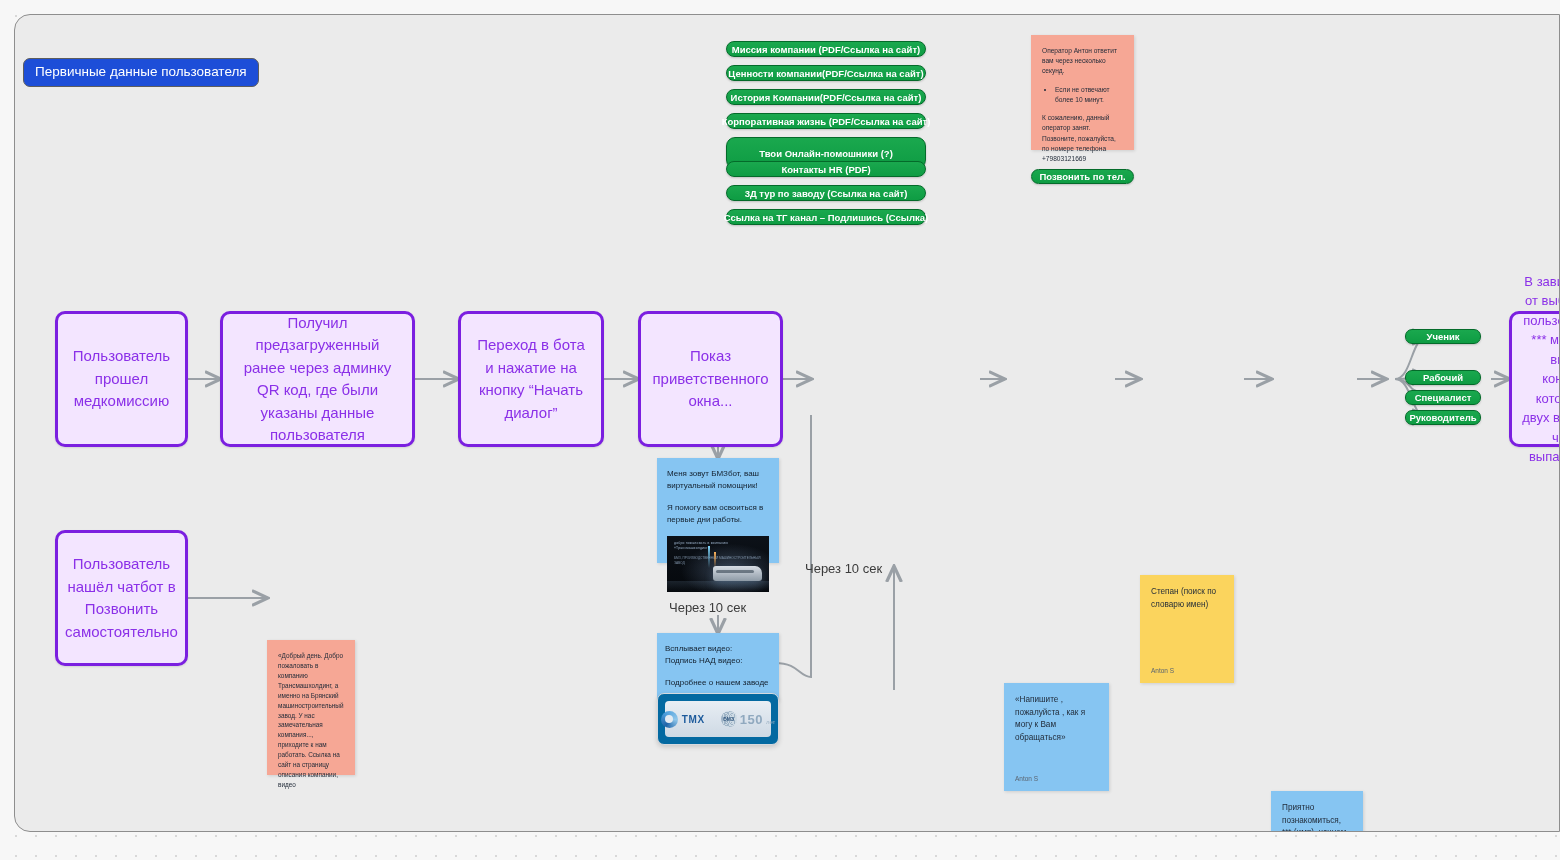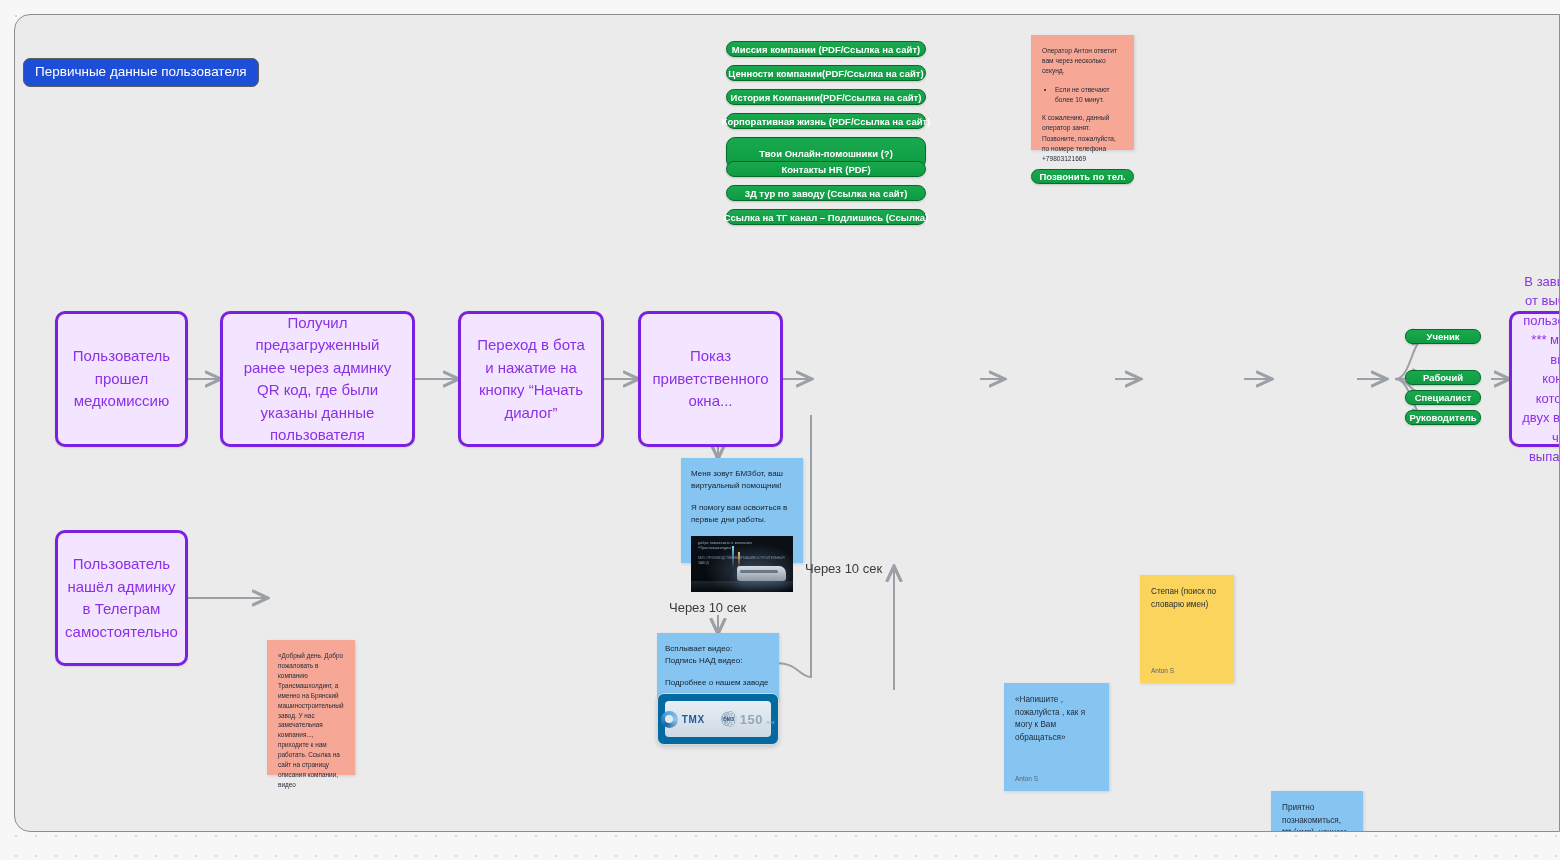--- a/index.html
+++ b/index.html
@@ -293,27 +293,27 @@
     <span>Переход в бота и нажатие на кнопку “Начать диалог”</span>
   </div>
   <div class="node pbox" style="left:623px;top:296px;width:145px;height:136px;">
     <span>Показ приветственного окна...</span>
   </div>
   <div class="node pbox small" style="left:1494px;top:296px;width:120px;height:136px;font-size:13px;">
     <span>В зависимости от выбранного пользователем *** меняется вывод контента который из двух вариантов через выпадающее в-</span>
   </div>
 
   <div class="node pbox" style="left:40px;top:515px;width:133px;height:136px;">
-    <span>Пользователь нашёл админку в Телеграм самостоятельно</span>
+    <span>Пользователь нашёл чатбот в Позвонить самостоятельно</span>
   </div>
   <div class="node sticky pink" style="left:252px;top:510px;width:88px;height:135px;font-size:6.4px;">
     <p>«Добрый день. Добро пожаловать в компанию Трансмашхолдинг, а именно на Брянский машиностроительный завод. У нас замечательная компания..., приходите к нам работать. Ссылка на сайт на страницу описания компании, видео</p>
   </div>
 
-  <div class="node chatcard" style="left:642px;top:443px;width:122px;height:105px;margin-left:24px;">
+  <div class="node chatcard" style="left:642px;top:443px;width:122px;height:105px;">
     <p>Меня зовут БМЗбот, ваш виртуальный помощник!</p>
     <p>Я помогу вам освоиться в первые дни работы.</p>
     <div class="loco-img">
       <div class="loco-cap">добро пожаловать в компанию «Трансмашхолдинг»</div>
       <div class="loco-cap2">БМЗ, ПРОИЗВОДСТВЕННЫЙ МАШИНОСТРОИТЕЛЬНЫЙ ЗАВОД</div>
       <div class="loco-beam"></div>
       <div class="loco-beam2"></div>
       <div class="loco-body"></div>
       <div class="loco-floor"></div>
     </div>

